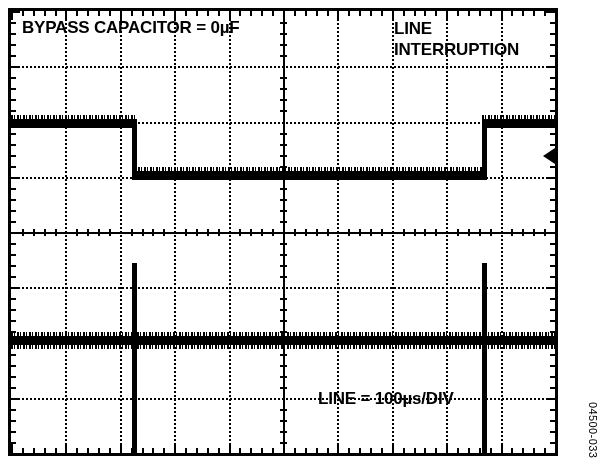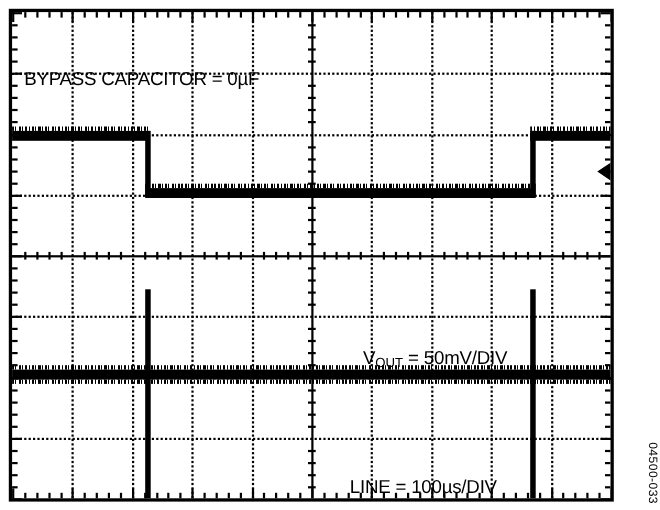--- a/index.html
+++ b/index.html
@@ -122,24 +122,23 @@
     height: 0;
     border-top: 8px solid transparent;
     border-bottom: 8px solid transparent;
     border-right: 12px solid #000000;
   }
 
   
   .annot {
     position: absolute;
     color: #000000;
-    font-weight: normal;
+    font-weight: bold;
     white-space: nowrap;
     letter-spacing: -0.2px;
-    margin-top: 44px;
   }
   #label-bypass {
     left: 22px;
     top: 18px;
     font-size: 17px;
   }
   #label-line {
     left: 394px;
     top: 18px;
     font-size: 17px;
@@ -482,23 +481,24 @@
       <div class="spike" style="left:121px; top:252px; height:190px;"></div>
       <div class="spike" style="left:471px; top:252px; height:190px;"></div>
     </div>
 
     <div id="trigger-marker" style="right:0px; top:137px;"></div>
 
   </div>
 
   <div class="annot" id="label-bypass">BYPASS CAPACITOR = 0µF</div>
 
-
-
-  <div class="annot" id="label-vout">
-    <span>V</span><span class="sub">OUT</span><span> = 50mV/DIV</span>
+  <div class="annot" id="label-line">
+    <span>LINE</span><br>
+    <span>INTERRUPTION</span>
   </div>
 
+
+
   <div class="annot" id="label-time">LINE = 100µs/DIV</div>
 
   <div id="figure-id">04500-033</div>
 
 </div>
 
 </body></html>

